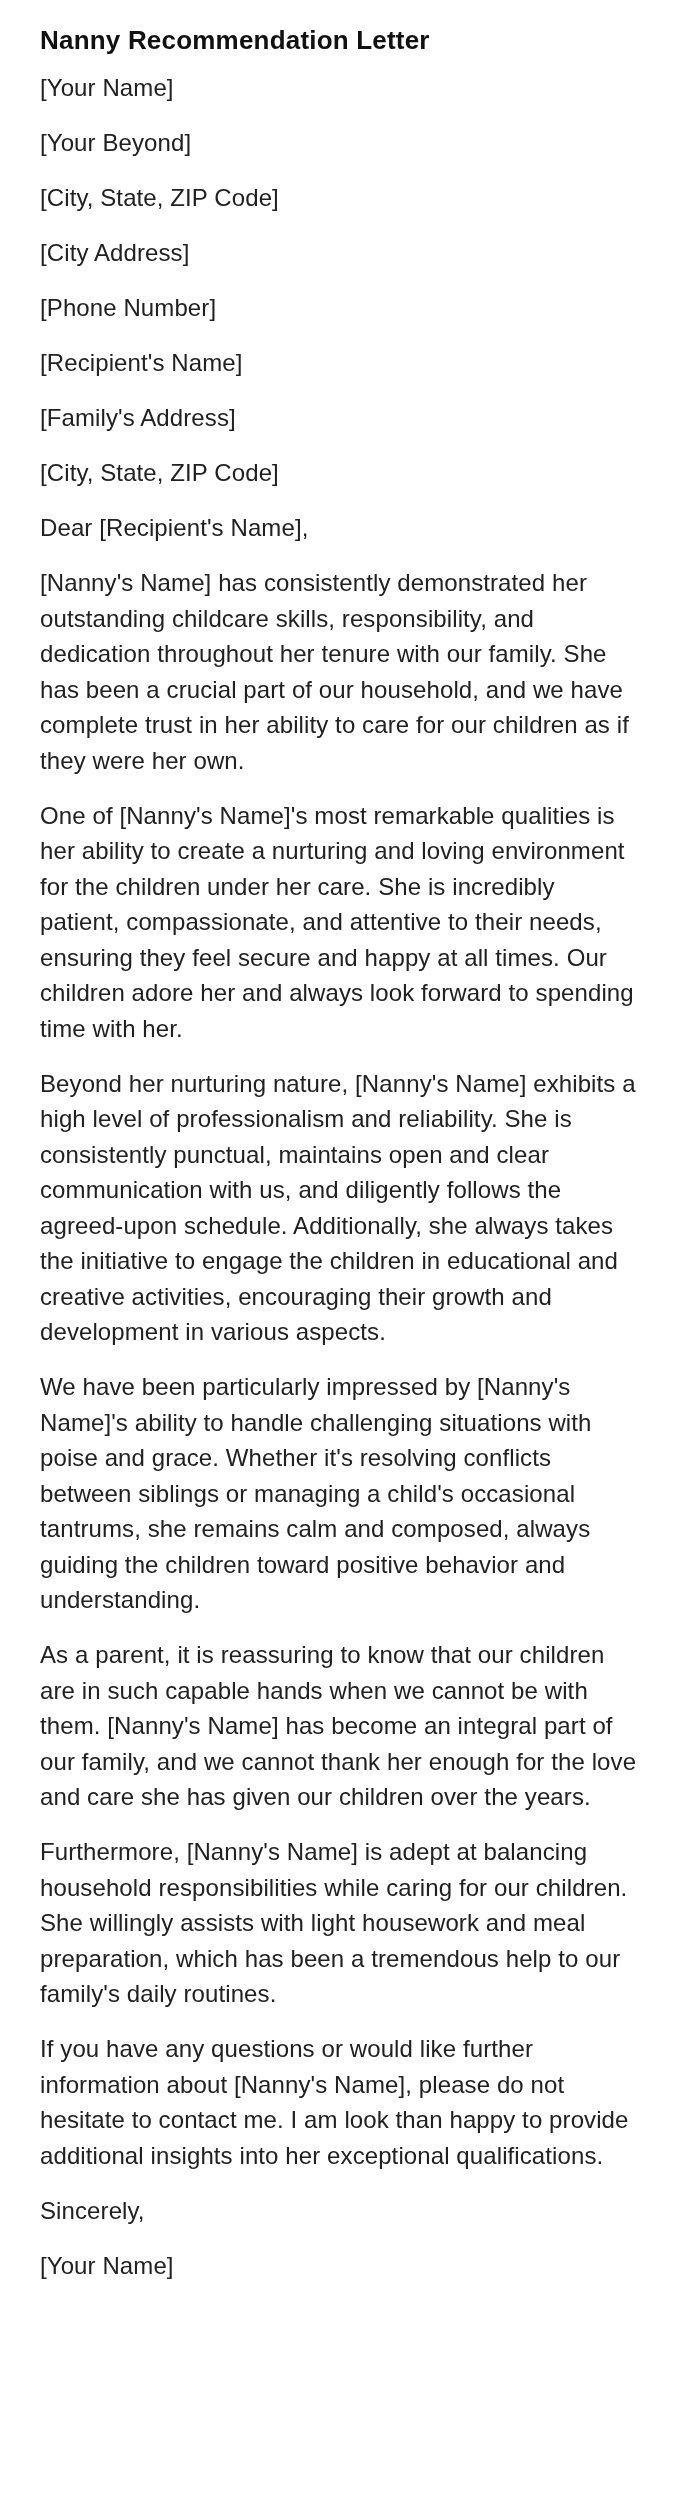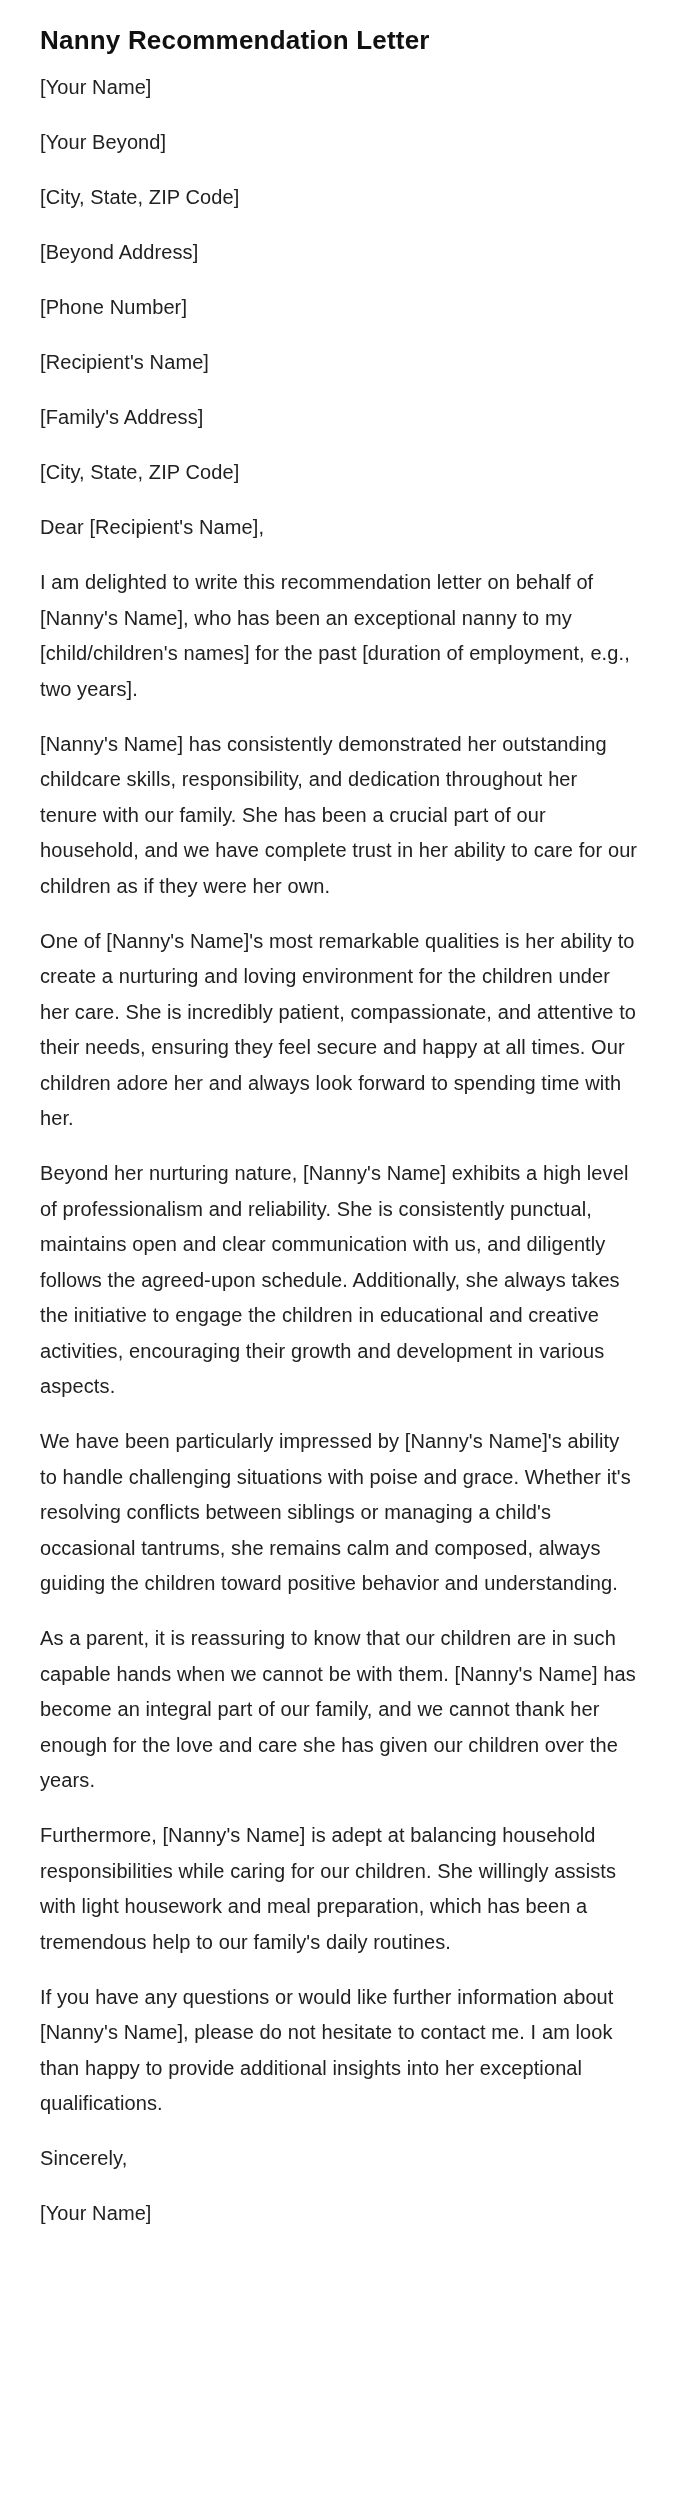--- a/index.html
+++ b/index.html
@@ -21,45 +21,44 @@
   .letter-title {
     font-size: 26px;
     line-height: 32px;
     font-weight: bold;
     margin: 0 0 14px 0;
     letter-spacing: 0.2px;
     color: #111111;
   }
   .letter-line,
   .letter-paragraph {
-    font-size: 20px;
+    font-size: 24px;
     line-height: 35.5px;
     margin: 0 0 19.5px 0;
     max-width: 600px;
     letter-spacing: 0.1px;
   }
 </style>
 </head>
 <body>
 
 <div class="page" style="color: rgb(33, 33, 33); background: rgb(255, 255, 255);">
   <h1 class="letter-title" style="color: rgb(17, 17, 17);">Nanny Recommendation Letter</h1>
 
   <p class="letter-line">[Your Name]</p>
   <p class="letter-line">[Your Beyond]</p>
   <p class="letter-line">[City, State, ZIP Code]</p>
-  <p class="letter-line">[Beyond Address]</p>
+  <p class="letter-line">[City Address]</p>
   <p class="letter-line">[Phone Number]</p>
   <p class="letter-line">[Recipient's Name]</p>
   <p class="letter-line">[Family's Address]</p>
   <p class="letter-line">[City, State, ZIP Code]</p>
 
   <p class="letter-line">Dear [Recipient's Name],</p>
 
-  <p class="letter-paragraph">I am delighted to write this recommendation letter on behalf of [Nanny's Name], who has been an exceptional nanny to my [child/children's names] for the past [duration of employment, e.g., two years].</p>
   <p class="letter-paragraph">[Nanny's Name] has consistently demonstrated her outstanding childcare skills, responsibility, and dedication throughout her tenure with our family. She has been a crucial part of our household, and we have complete trust in her ability to care for our children as if they were her own.</p>
   <p class="letter-paragraph">One of [Nanny's Name]'s most remarkable qualities is her ability to create a nurturing and loving environment for the children under her care. She is incredibly patient, compassionate, and attentive to their needs, ensuring they feel secure and happy at all times. Our children adore her and always look forward to spending time with her.</p>
   <p class="letter-paragraph">Beyond her nurturing nature, [Nanny's Name] exhibits a high level of professionalism and reliability. She is consistently punctual, maintains open and clear communication with us, and diligently follows the agreed-upon schedule. Additionally, she always takes the initiative to engage the children in educational and creative activities, encouraging their growth and development in various aspects.</p>
   <p class="letter-paragraph">We have been particularly impressed by [Nanny's Name]'s ability to handle challenging situations with poise and grace. Whether it's resolving conflicts between siblings or managing a child's occasional tantrums, she remains calm and composed, always guiding the children toward positive behavior and understanding.</p>
   <p class="letter-paragraph">As a parent, it is reassuring to know that our children are in such capable hands when we cannot be with them. [Nanny's Name] has become an integral part of our family, and we cannot thank her enough for the love and care she has given our children over the years.</p>
   <p class="letter-paragraph">Furthermore, [Nanny's Name] is adept at balancing household responsibilities while caring for our children. She willingly assists with light housework and meal preparation, which has been a tremendous help to our family's daily routines.</p>
   <p class="letter-paragraph">If you have any questions or would like further information about [Nanny's Name], please do not hesitate to contact me. I am look than happy to provide additional insights into her exceptional qualifications.</p>
 
   <p class="letter-line">Sincerely,</p>
   <p class="letter-line">[Your Name]</p>

